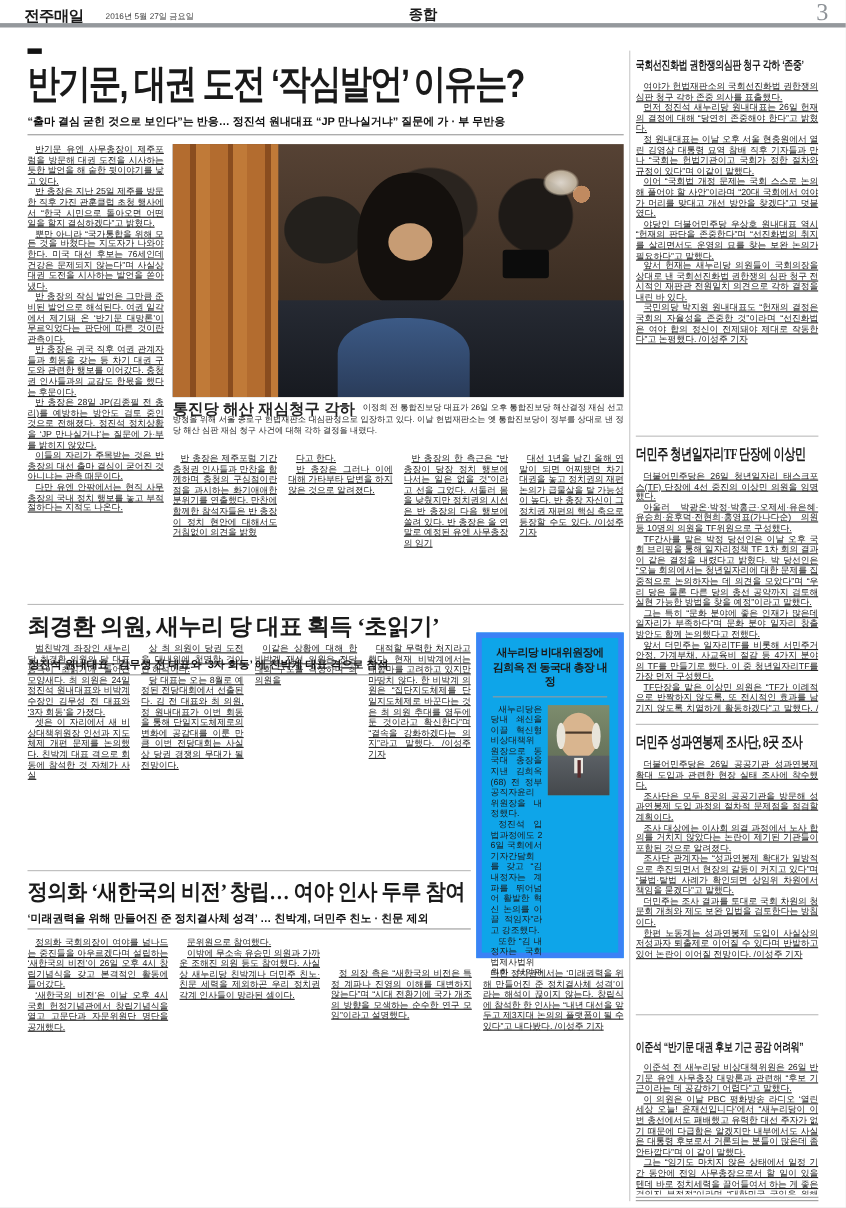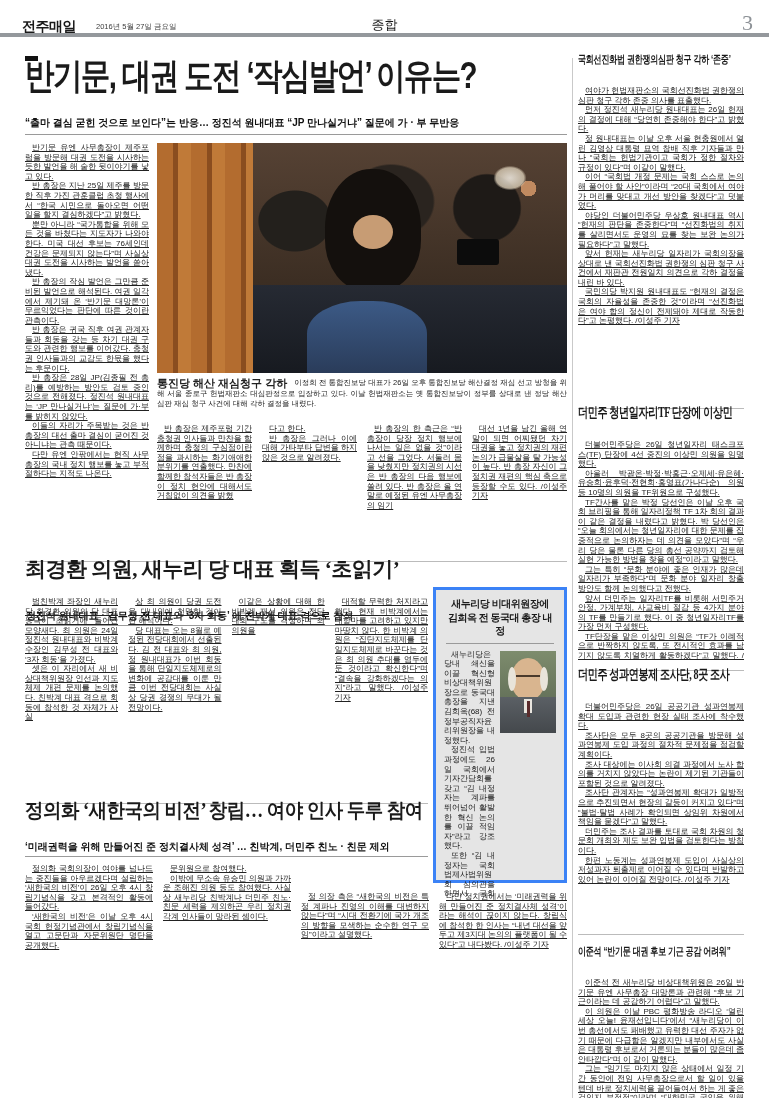--- a/index.html
+++ b/index.html
@@ -1,25 +1,25 @@
 <!DOCTYPE html>
 <html><head>
 <meta charset="utf-8">
 <style>
   html,body { margin:0; padding:0; background:#d9d9d9; }
   #page {
     position:relative; width:769px; height:1098px; margin:0 auto;
     background:#ffffff; overflow:hidden;
     font-family:"Liberation Sans","DejaVu Sans",sans-serif; color:#1a1a1a;
   }
-  .abs { position:absolute;margin-top:12px; }
+  .abs { position:absolute; }
   
   .mh-paper   { left:22px;  top:6px;  font-size:14px; font-weight:bold; letter-spacing:-0.5px; }
   .mh-date    { left:96px;  top:10px; font-size:7.5px; color:#3c3c3c; }
-  .mh-section { left:0; right:0; top:4px; text-align:center; font-size:13px; font-weight:normal; }
+  .mh-section { left:0; right:0; top:4px; text-align:center; font-size:13px; font-weight:bold; }
   .mh-page    { right:16px; top:-2px; font-size:22px; color:#8d9297; font-family:"Liberation Serif","DejaVu Serif",serif; }
   .mh-rule    { left:0; top:21px; width:769px; height:4px; background:#94989c; }
   
   .body-text { font-size:8px; line-height:9.6px; text-align:justify; color:#222;
                word-break:break-all; overflow:hidden; }
   .body-text p { margin:0; text-indent:7px;text-decoration:underline; }
   .deck { font-size:10px; font-weight:bold; color:#111; white-space:nowrap; overflow:hidden; }
   .hrule { height:1px; background:#9a9a9a; }
   .hrule-light { height:1px; background:#bbbbbb; }
   
@@ -48,35 +48,35 @@
              background:#14100d; border-radius:48% 48% 42% 42%; }
   .ph-face { position:absolute; left:196px; top:72px; width:40px; height:34px;
              background:#c79c74; border-radius:50%; }
   .ph-body { position:absolute; left:96px; top:142px; width:314px; height:88px;
              background:linear-gradient(180deg,#262a33,#171a20); }
   .ph-blue { position:absolute; left:150px; top:158px; width:120px; height:72px; border-radius:45% 45% 0 0;
              background:linear-gradient(180deg,#3c5a86,#2a3c5a); }
   .ph-cam  { position:absolute; left:300px; top:96px; width:42px; height:26px; background:#0c0c0c; border-radius:3px; }
   .caption { left:157px; top:366px; width:410px; font-size:7.5px; line-height:10.5px;
              text-align:justify; color:#222; }
-  .caption .cap-label { float:left; font-weight:bold; font-size:11px; margin-right:7px; }
+  .caption .cap-label { float:left; font-weight:bold; font-size:14px; margin-right:7px; }
   .lead-bottom { left:157px; top:412px; width:410px; height:133px; display:flex; gap:10px; }
   .lead-bottom .col { flex:1; }
   
   .a2-toprule { left:25px; top:549px; width:542px; }
   .a2-headline { left:25px; top:555px; width:403px; white-space:nowrap;
                  font-family:"Liberation Serif","DejaVu Serif",serif;
                  font-size:21px; font-weight:600; letter-spacing:-0.5px; }
   .a2-deck { left:26px; top:597px; width:403px; }
   .a2-rule { left:25px; top:613px; width:403px; }
   .a2-body { left:25px; top:585px; width:403px; height:167px; display:flex; gap:10px; }
   .a2-body .col { flex:1; }
   
-  .box { left:433px; top:575px; width:134px; height:296px; background:#e5e5e5;
-         border:3px solid #3b82f6; box-sizing:border-box; padding:7px 8px 6px; }
+  .box { left:433px; top:575px; width:134px; height:296px; background:#0ea5e9;
+         border:5px solid #3b82f6; box-sizing:border-box; padding:7px 8px 6px; }
   .box-title { text-align:center; font-weight:bold; font-size:10px; line-height:13.5px;
                letter-spacing:-0.5px; }
   .box-title-rule { height:1px; background:#9a9a9a; margin:5px 2px 6px; }
   .box-photo { float:right; width:56px; height:82px; margin:1px 0 3px 5px; position:relative;
                overflow:hidden; background:linear-gradient(180deg,#7d8c6d,#55604d); }
   .bp-head { position:absolute; left:11px; top:7px; width:34px; height:42px;
              background:#d9b58f; border-radius:50% 50% 46% 46%; }
   .bp-hairL { position:absolute; left:8px; top:16px; width:8px; height:24px; background:#e8e4da; border-radius:50%; }
   .bp-hairR { position:absolute; left:40px; top:16px; width:8px; height:24px; background:#e8e4da; border-radius:50%; }
   .bp-glasses { position:absolute; left:16px; top:24px; width:24px; height:2px; background:#4a3a2c; }
@@ -133,21 +133,21 @@
   <h1 class="abs lead-headline" style="margin:0">반기문, 대권 도전 ‘작심발언’ 이유는?</h1>
   <div class="abs lead-deck deck">“출마 결심 굳힌 것으로 보인다”는 반응… 정진석 원내대표 “JP 만나실거냐” 질문에 가 · 부 무반응</div>
   <div class="abs lead-deck-rule hrule"></div>
 
   <div class="abs lead-leftcol body-text">
       <p>반기문 유엔 사무총장이 제주포럼을 방문해 대권 도전을 시사하는 듯한 발언을 해 숱한 뒷이야기를 낳고 있다.</p>
       <p>반 총장은 지난 25일 제주를 방문한 직후 가진 관훈클럽 초청 행사에서 “한국 시민으로 돌아오면 어떤 일을 할지 결심하겠다”고 밝혔다.</p>
       <p>뿐만 아니라 “국가통합을 위해 모든 것을 바쳤다는 지도자가 나와야 한다. 미국 대선 후보는 76세인데 건강은 문제되지 않는다”며 사실상 대권 도전을 시사하는 발언을 쏟아냈다.</p>
       <p>반 총장의 작심 발언은 그만큼 준비된 발언으로 해석된다. 여권 일각에서 제기돼 온 ‘반기문 대망론’이 무르익었다는 판단에 따른 것이란 관측이다.</p>
       <p>반 총장은 귀국 직후 여권 관계자들과 회동을 갖는 등 차기 대권 구도와 관련한 행보를 이어갔다. 충청권 인사들과의 교감도 한몫을 했다는 후문이다.</p>
-      <p>반 총장은 28일 JP(김종필 전 총리)를 예방하는 방안도 검토 중인 것으로 전해졌다. 정진석 원내대표는 ‘JP 만나실거냐’는 질문에 가·부를 밝히지 않았다.</p>
+      <p>반 총장은 28일 JP(김종필 전 총리)를 예방하는 방안도 검토 중인 것으로 전해졌다. 정진석 정치상황을 ‘JP 만나실거냐’는 질문에 가·부를 밝히지 않았다.</p>
       <p>이들의 자리가 주목받는 것은 반 총장의 대선 출마 결심이 굳어진 것 아니냐는 관측 때문이다.</p>
       <p>다만 유엔 안팎에서는 현직 사무총장의 국내 정치 행보를 놓고 부적절하다는 지적도 나온다.</p>
     </div>
 
   <div class="abs photo">
     <div class="ph-door"></div>
     <div class="ph-crowd"></div>
     <div class="ph-flash"></div>
     <div class="ph-hair"></div>
     <div class="ph-face"></div>
@@ -241,21 +241,21 @@
 
   <div class="abs vrule"></div>
 
   <h3 class="abs rail-head-sans r1-head" style="margin:0">국회선진화법 권한쟁의심판 청구 각하  ‘존중’</h3>
   <div class="abs rail-body r1-body body-text">
       <p>여야가 헌법재판소의 국회선진화법 권한쟁의 심판 청구 각하 존중 의사를 표출했다.</p>
       <p>먼저 정진석 새누리당 원내대표는 26일 헌재의 결정에 대해 “당연히 존중해야 한다”고 밝혔다.</p>
       <p>정 원내대표는 이날 오후 서울 현충원에서 열린 김영삼 대통령 묘역 참배 직후 기자들과 만나 “국회는 헌법기관이고 국회가 정한 절차와 규정이 있다”며 이같이 말했다.</p>
       <p>이어 “국회법 개정 문제는 국회 스스로 논의해 풀어야 할 사안”이라며 “20대 국회에서 여야가 머리를 맞대고 개선 방안을 찾겠다”고 덧붙였다.</p>
       <p>야당인 더불어민주당 우상호 원내대표 역시 “헌재의 판단을 존중한다”며 “선진화법의 취지를 살리면서도 운영의 묘를 찾는 보완 논의가 필요하다”고 말했다.</p>
-      <p>앞서 헌재는 새누리당 일자리가 국회의장을 상대로 낸 국회선진화법 권한쟁의 심판 청구 사건에서 재판관 전원일치 의견으로 각하 결정을 내린 바 있다.</p>
+      <p>앞서 헌재는 새누리당 의원들이 국회의장을 상대로 낸 국회선진화법 권한쟁의 심판 청구 전시적인 재판관 전원일치 의견으로 각하 결정을 내린 바 있다.</p>
       <p>국민의당 박지원 원내대표도 “헌재의 결정은 국회의 자율성을 존중한 것”이라며 “선진화법은 여야 합의 정신이 전제돼야 제대로 작동한다”고 논평했다.  /이성주 기자</p>
     </div>
   <div class="abs rail-rule rr1 hrule-light"></div>
 
   <h3 class="abs rail-head-serif r2-head" style="margin:0">더민주 청년일자리TF 단장에 이상민</h3>
   <div class="abs rail-body r2-body body-text">
       <p>더불어민주당은 26일 청년일자리 태스크포스(TF) 단장에 4선 중진의 이상민 의원을 임명했다.</p>
       <p>아울러 박광온·박정·박홍근·오제세·유은혜·유승희·윤후덕·전현희·홍영표(가나다순) 의원 등 10명의 의원을 TF위원으로 구성했다.</p>
       <p>TF간사를 맡은 박정 당선인은 이날 오후 국회 브리핑을 통해 일자리정책 TF 1차 회의 결과 이 같은 결정을 내렸다고 밝혔다. 박 당선인은 “오늘 회의에서는 청년일자리에 대한 문제를 집중적으로 논의하자는 데 의견을 모았다”며 “우리 당은 물론 다른 당의 총선 공약까지 검토해 실현 가능한 방법을 찾을 예정”이라고 말했다.</p>
       <p>그는 특히 “문화 분야에 좋은 인재가 많은데 일자리가 부족하다”며 문화 분야 일자리 창출 방안도 함께 논의했다고 전했다.</p>

